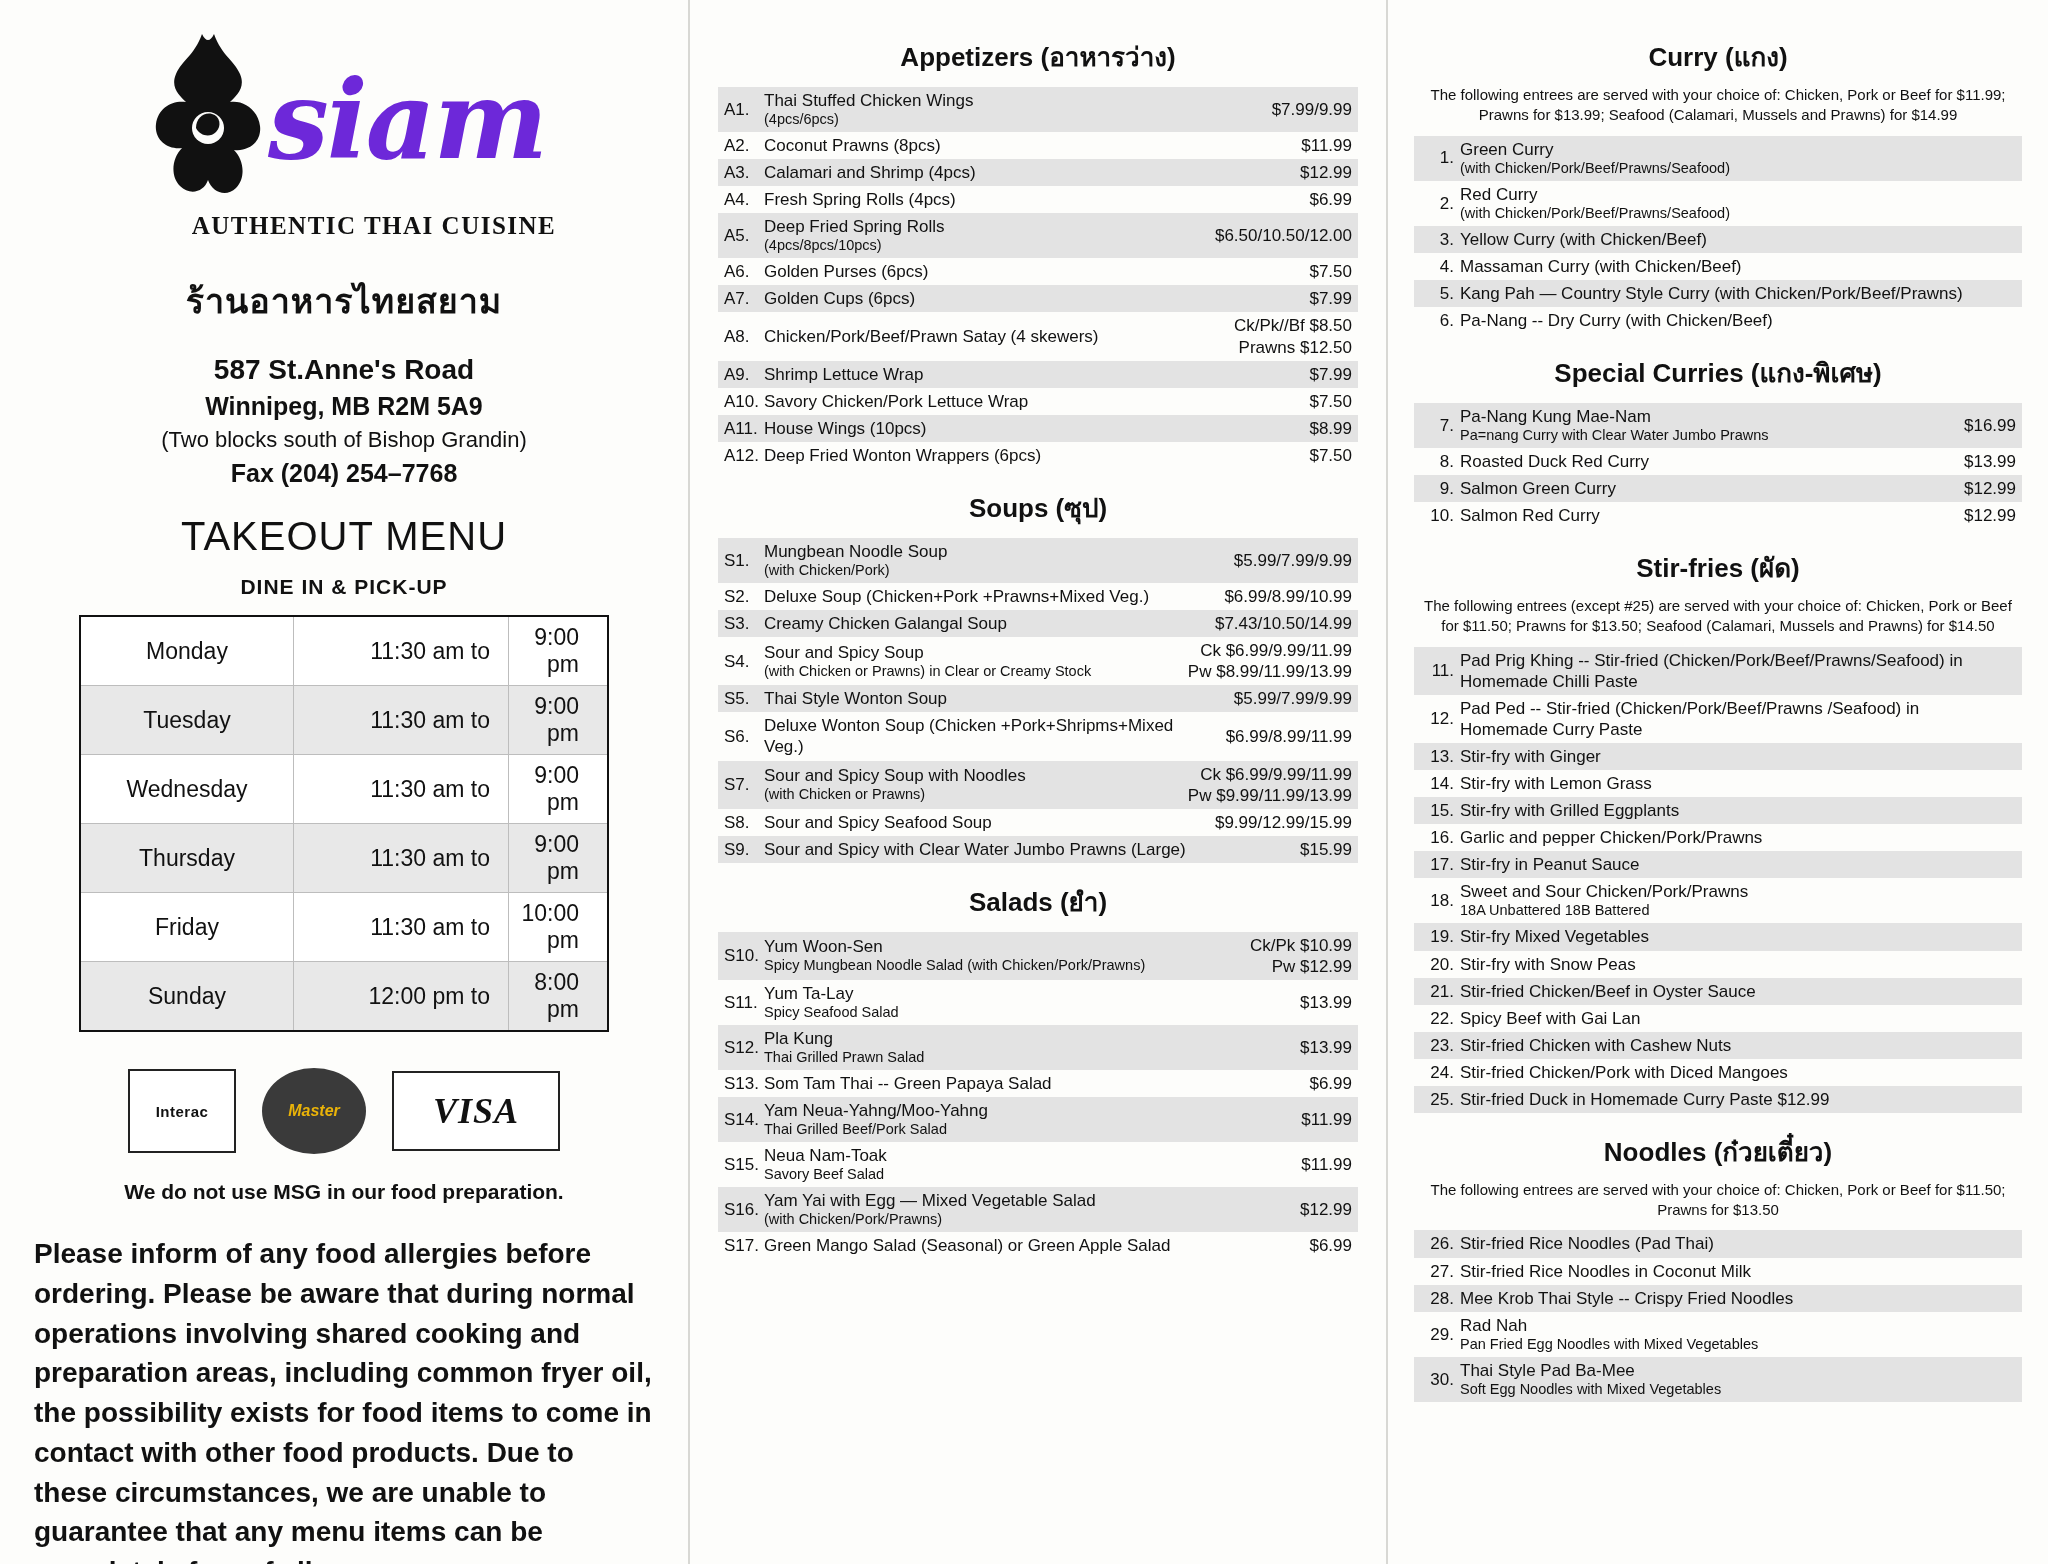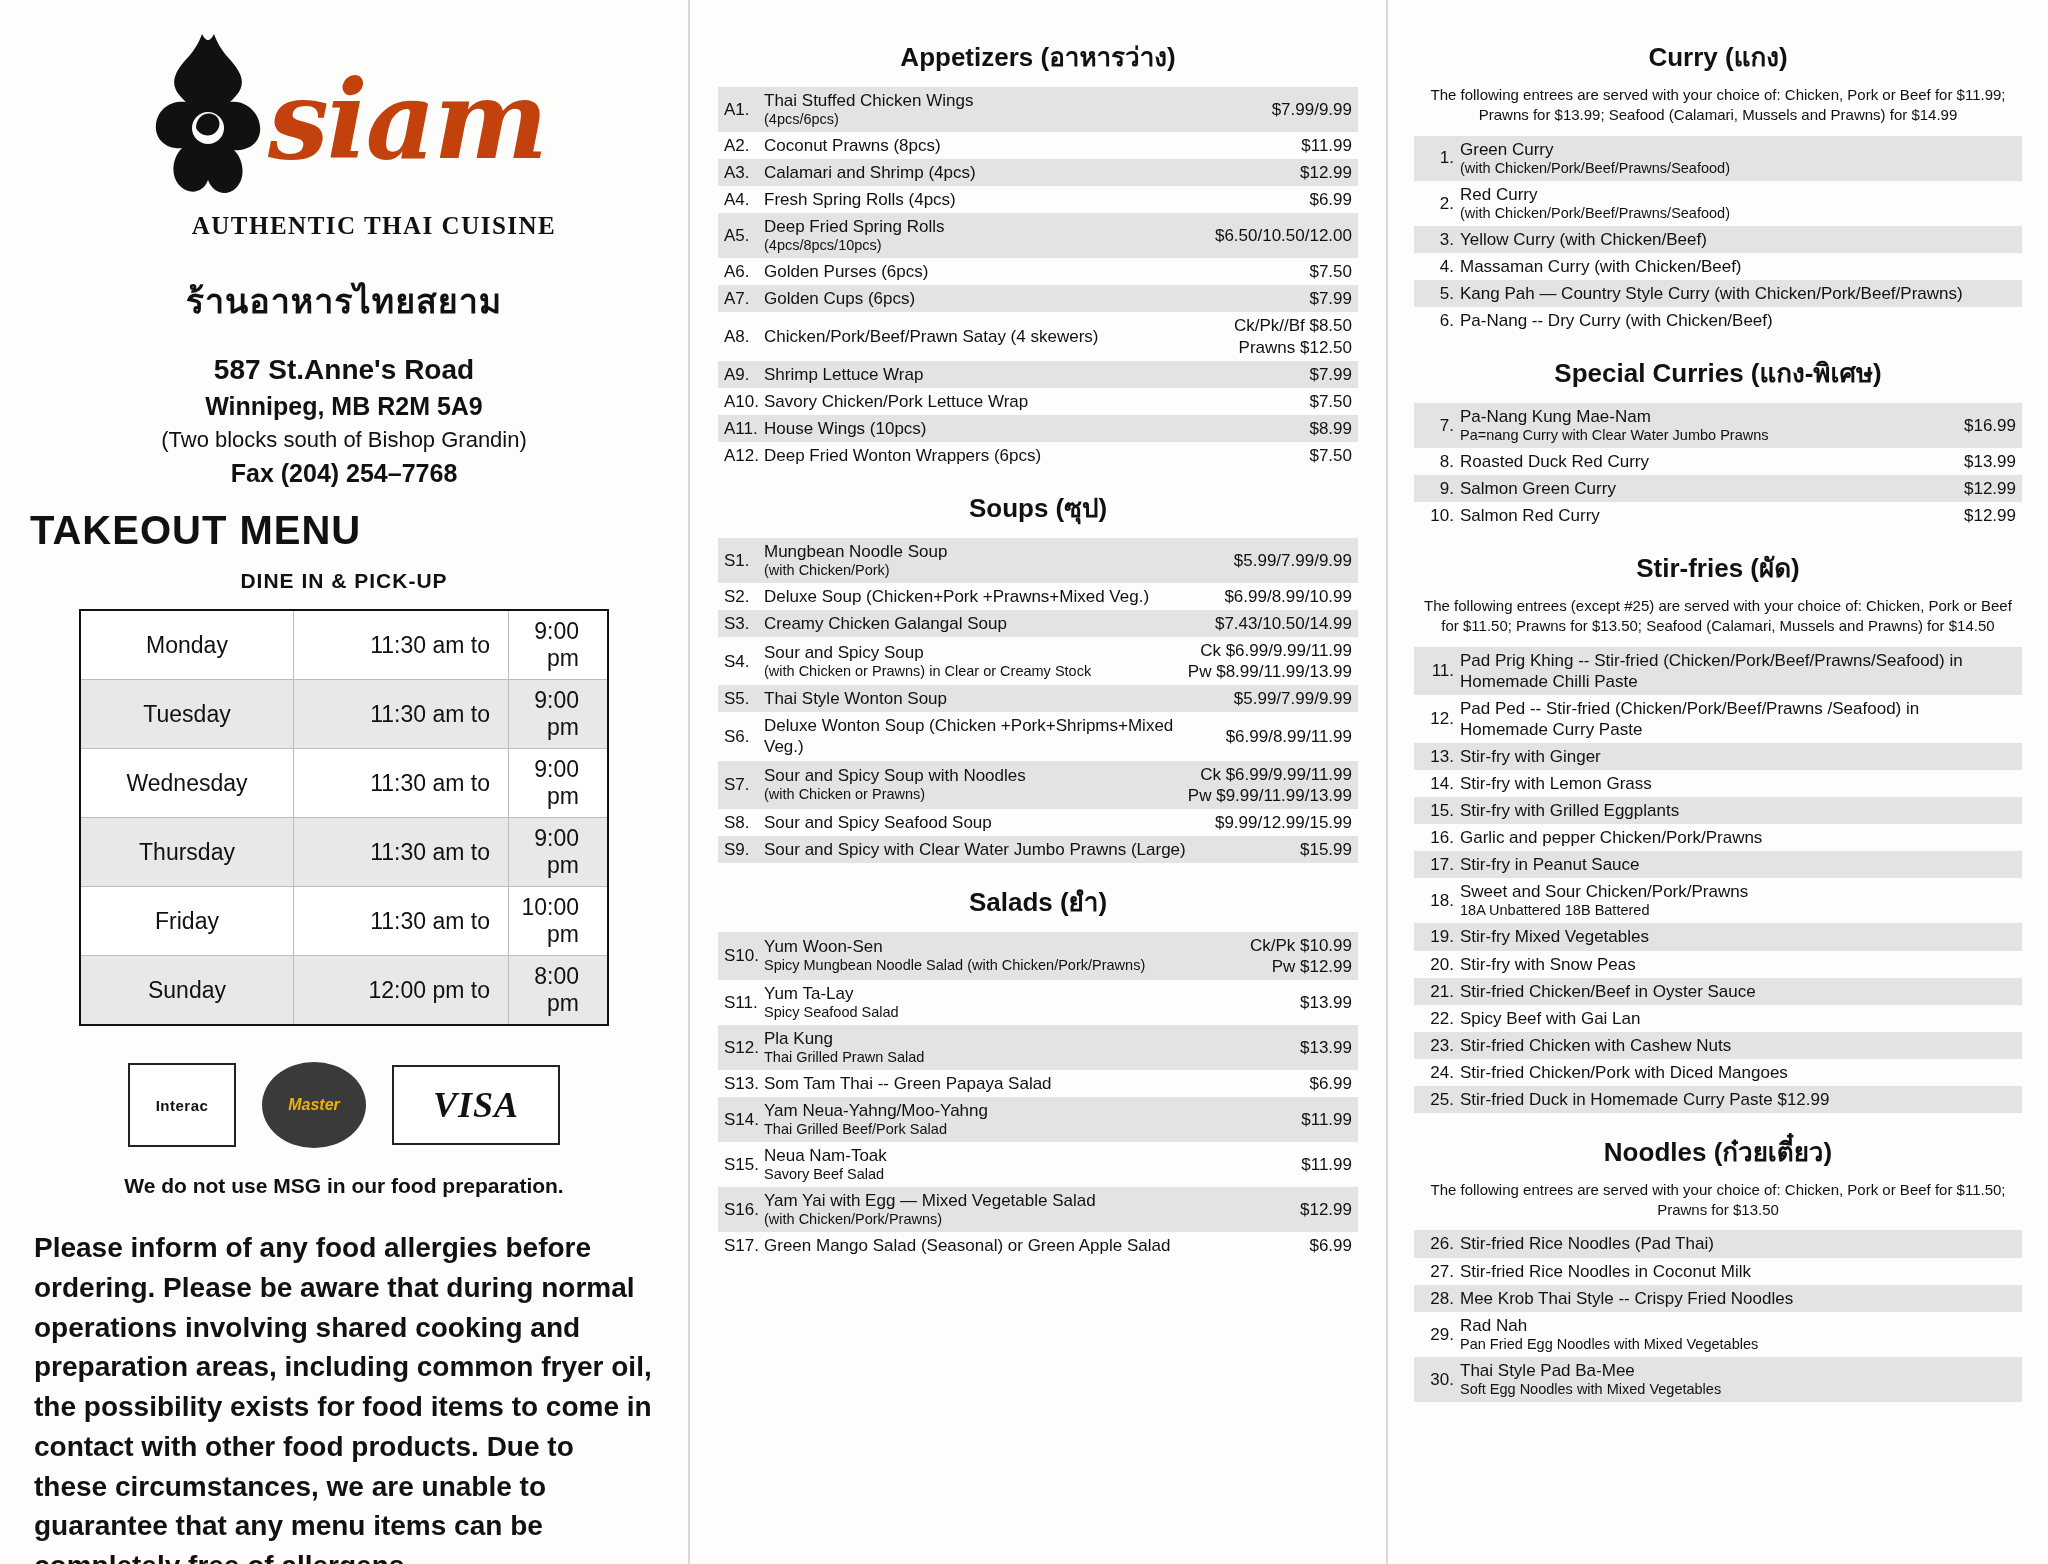--- a/index.html
+++ b/index.html
@@ -50,21 +50,21 @@
     height: 230px;
   }
   .logo-row { display: flex; align-items: center; justify-content: center; }
   .logo-mark { width: 120px; height: 180px; }
   .logo-text {
     font-family: "DejaVu Serif", serif;
     font-weight: bold;
     font-size: 108px;
     line-height: 1;
     letter-spacing: -2px;
-    color: #c2410c;
+    color: #6d28d9;
     margin-left: 6px;
     font-style: italic;
   }
   .logo-sub {
     font-family: "Liberation Serif", serif;
     font-weight: bold;
     font-size: 25px;
     letter-spacing: 1.5px;
     margin-top: 2px;
     margin-left: 60px;
@@ -81,24 +81,25 @@
     margin-top: 26px;
   }
   .addr div { font-weight: bold; }
   .addr .l1 { font-size: 28px; }
   .addr .l2 { font-size: 25px; margin-top: 6px; }
   .addr .l3 { font-size: 22px; font-weight: normal; margin-top: 6px; }
   .addr .l4 { font-size: 25px; margin-top: 10px; }
   .addr .l5 { font-size: 25px; margin-top: 6px; }
 
   .takeout {
+    text-align: center;
     font-size: 40px;
-    font-weight: bold;
+    font-weight: normal;
     letter-spacing: 1px;
-    margin-top: 20px;
+    margin-top: 26px;
   }
   .dinein {
     text-align: center;
     font-size: 21px;
     font-weight: bold;
     letter-spacing: 1px;
     margin-top: 16px;
   }
 
   table.hours {

